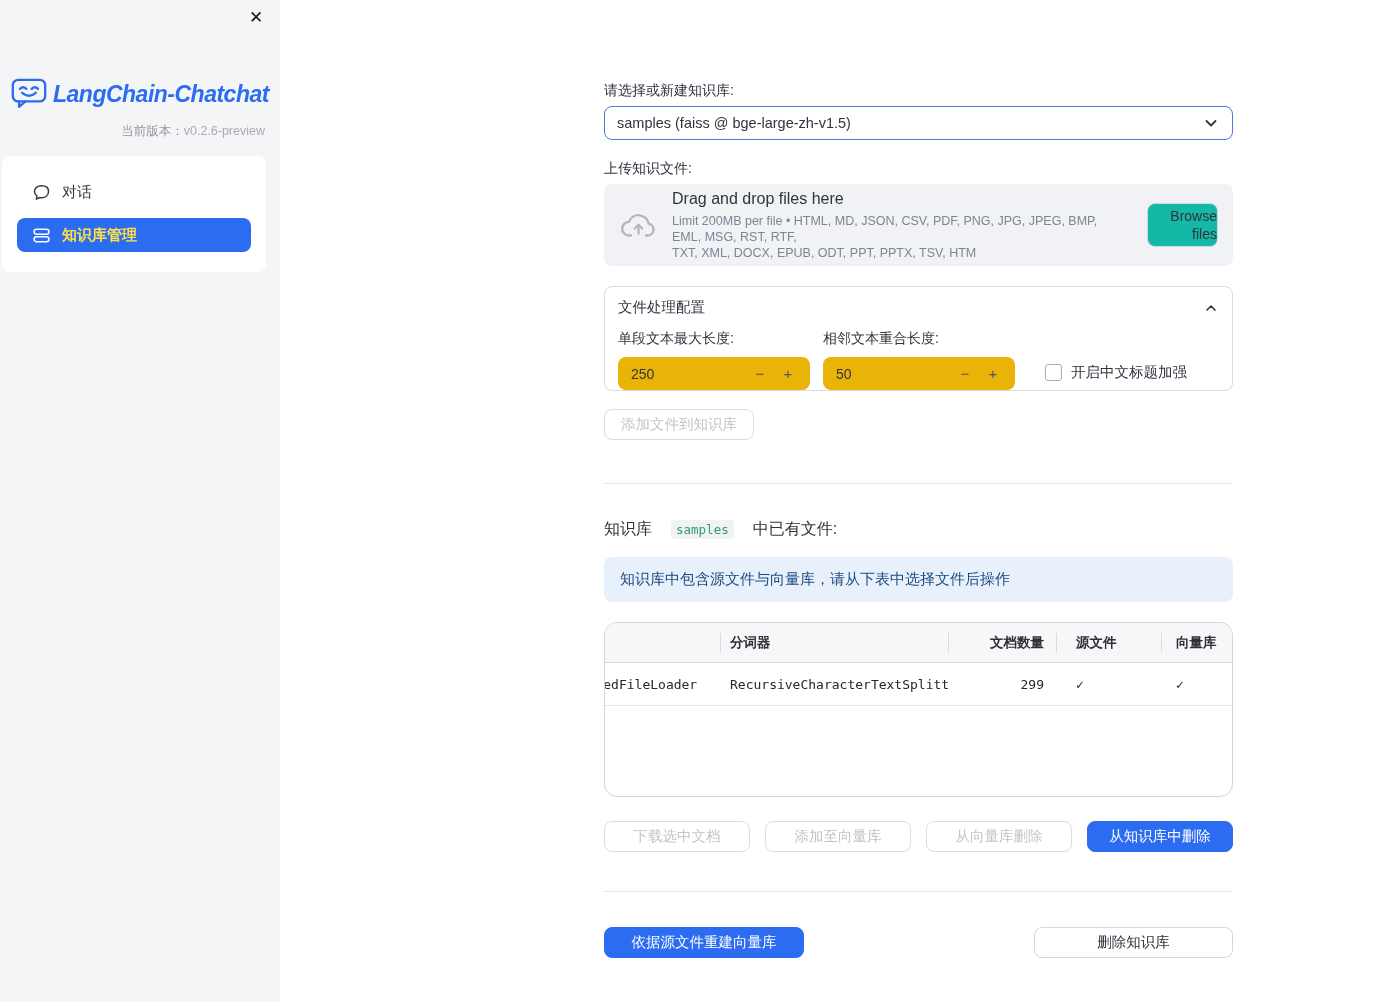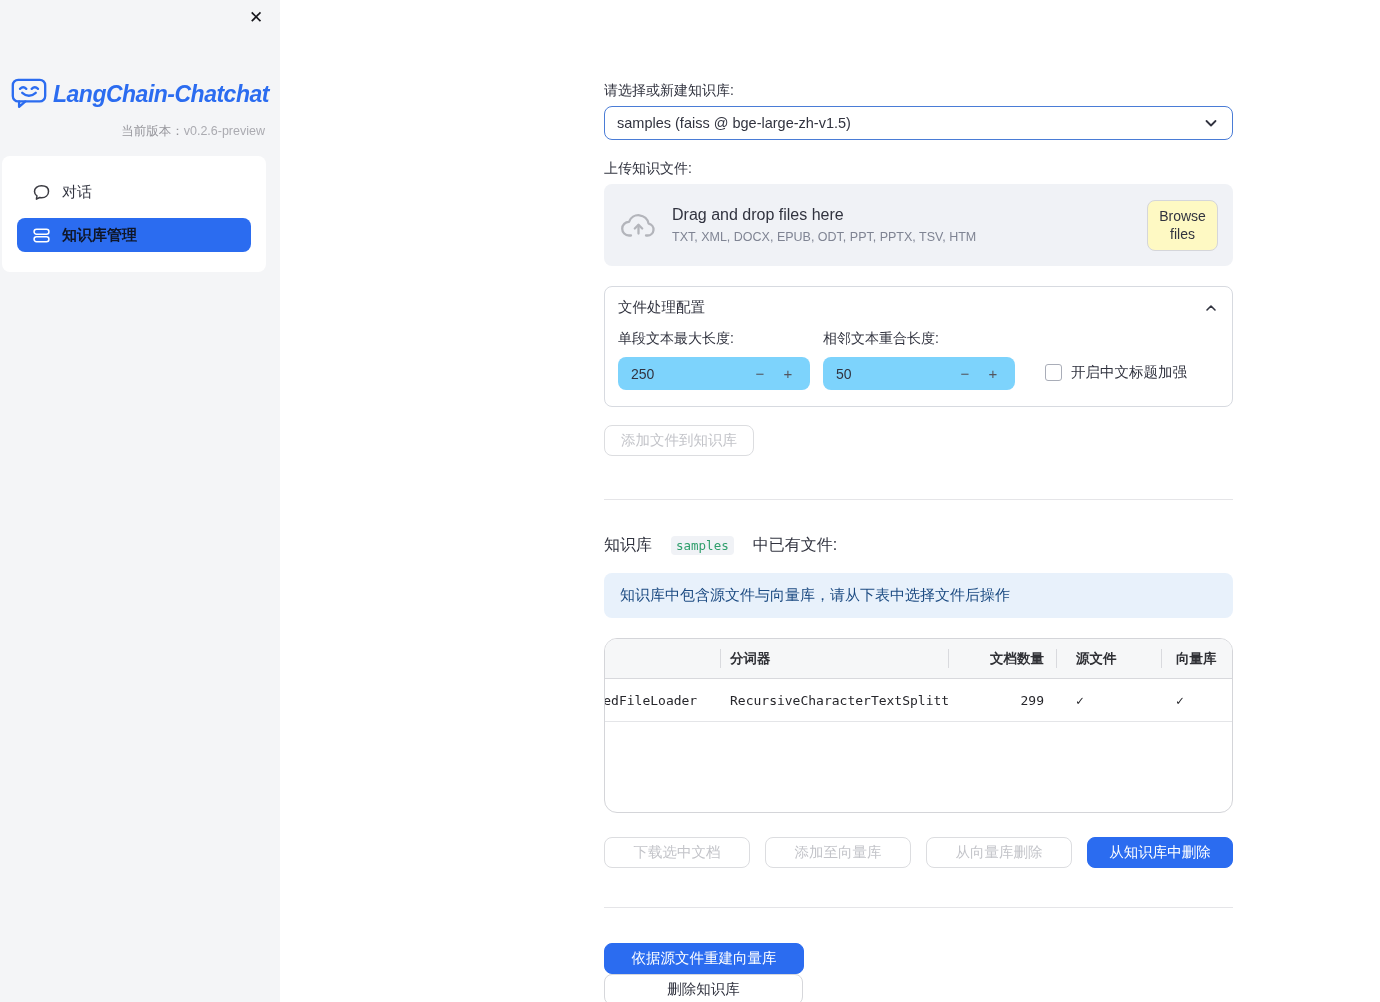--- a/index.html
+++ b/index.html
@@ -33,21 +33,21 @@
     margin:16px 14px 0 2px; background:#ffffff; border-radius:8px;
     padding:18px 15px 20px 15px;
   }
   .menu-item {
     display:flex; align-items:center; gap:12px; height:36px;
     padding-left:16px; border-radius:8px; font-size:15px; color:#31333f;
     cursor:pointer; margin-bottom:8px;
   }
   .menu-item:last-child { margin-bottom:0; }
   .menu-item.active {
-    background:#2b6cf0; color:#0f172a; font-weight:bold; height:34px;font-family:Liberation Mono, monospace;
+    background:#2b6cf0; color:#fde047; font-weight:bold; height:34px;font-family:Liberation Mono, monospace;
   }
   .menu-icon { width:17px; height:17px; display:inline-flex; }
 
   
   .main { flex:1; background:#ffffff; position:relative; }
   .content { width:629px; margin-left:324px; padding-top:82px; }
 
   .field-label { font-size:14px; color:#31333f; margin-bottom:6px; }
 
   .select-box {
@@ -60,39 +60,39 @@
 
   .dropzone {
     height:82px; background:#f0f2f6; border-radius:8px; display:flex;
     align-items:center; padding:0 15px 0 16px; margin-bottom:20px;
   }
   .dz-icon { width:37px; height:30px; margin-right:15px; flex:0 0 auto; }
   .dz-texts { flex:1; min-width:0; padding-right:18px; }
   .dz-title { font-size:16px; color:#31333f; margin-bottom:5px; }
   .dz-limit { font-size:12.5px; color:#7f8493; line-height:16px; }
   .browse-btn {
-    width:71px; height:51px; background:#fef9c3; border:1px solid #d5d6da;
+    width:71px; height:44px; background:#14b8a6; border:1px solid #d5d6da;
     border-radius:8px; font-size:14px; color:#31333f; cursor:pointer;
-    line-height:18px; font-family:inherit; text-align:center;
+    line-height:18px; font-family:inherit; text-align:right;
   }
 
   .expander {
     border:1px solid #d7dae0; border-radius:8px; margin-bottom:18px;
-    padding-bottom:16px;
+    padding-bottom:0;
   }
   .expander-header {
     display:flex; align-items:center; justify-content:space-between;
     padding:11px 14px 10px 13px; cursor:pointer; font-size:14.5px; color:#31333f;
   }
   .expander-chevron { width:14px; height:14px; color:#31333f; }
   .expander-body { display:flex; align-items:flex-end; padding:3px 13px 0 13px; }
   .num-group { width:192px; margin-right:13px; }
   .num-label { font-size:14px; color:#31333f; margin-bottom:9px; }
   .num-input {
-    height:33px; background:#7dd3fc; border-radius:8px; display:flex;
+    height:33px; background:#eab308; border-radius:8px; display:flex;
     align-items:center; padding:0 8px 0 13px;
   }
   .num-value { flex:1; font-size:14px; color:#31333f; }
   .step-btn {
     width:28px; height:28px; border:none; background:transparent; color:#54565e;
     font-size:15px; cursor:pointer; font-family:inherit;
   }
   .check-group { display:flex; align-items:center; gap:9px; margin:0 0 8px 17px; }
   .checkbox {
     width:17px; height:17px; border:1.5px solid #a9adb8; border-radius:3px;
@@ -146,21 +146,21 @@
   .t-cell.c5 { padding-left:15px; }
   .t-body {
     height:43px; border-bottom:1px solid #e4e5e8;
     font-family:"DejaVu Sans Mono","Liberation Mono",monospace;
     font-size:13px; color:#26262b; background:#fff;
   }
 
   .actions-row { display:flex; gap:15px;border-radius:8px; }
   .actions-row .btn { flex:1; padding:0; }
 
-  .bottom-row { display:flex; justify-content:space-between;flex-direction:column; }
+  .bottom-row { display:flex; justify-content:space-between; }
   .bottom-row .btn.primary { width:200px; padding:0; }
   .bottom-row .btn.secondary { width:199px; padding:0; }
 
   svg { display:block; }
 </style>
 </head>
 <body>
 
 <div class="app">
 
@@ -222,20 +222,21 @@
       <div class="dropzone">
         <span class="dz-icon">
           <svg viewBox="0 0 37 30" fill="none" stroke="#b3b5bb" stroke-width="2.3" stroke-linecap="round" stroke-linejoin="round">
             <path d="M11 25.5 H 9 A 6.8 6.8 0 0 1 9 11.9 A 10.2 10.2 0 0 1 28.6 13.6 A 6 6 0 0 1 27.5 25.5 H 26"></path>
             <path d="M18.5 23.5 V 15.5"></path>
             <path d="M14.8 18.5 L 18.5 14.8 L 22.2 18.5"></path>
           </svg>
         </span>
         <div class="dz-texts">
           <div class="dz-title">Drag and drop files here</div>
+          <div class="dz-limit">Limit 200MB per file • HTML, MD, JSON, CSV, PDF, PNG, JPG, JPEG, BMP, EML, MSG, RST, RTF,</div>
           <div class="dz-limit">TXT, XML, DOCX, EPUB, ODT, PPT, PPTX, TSV, HTM</div>
         </div>
         <button class="browse-btn">Browse files</button>
       </div>
 
       <div class="expander">
         <div class="expander-header">
           <span>文件处理配置</span>
           <span class="expander-chevron">
             <svg viewBox="0 0 14 14" fill="none" stroke="#31333f" stroke-width="1.6" stroke-linecap="round" stroke-linejoin="round">

